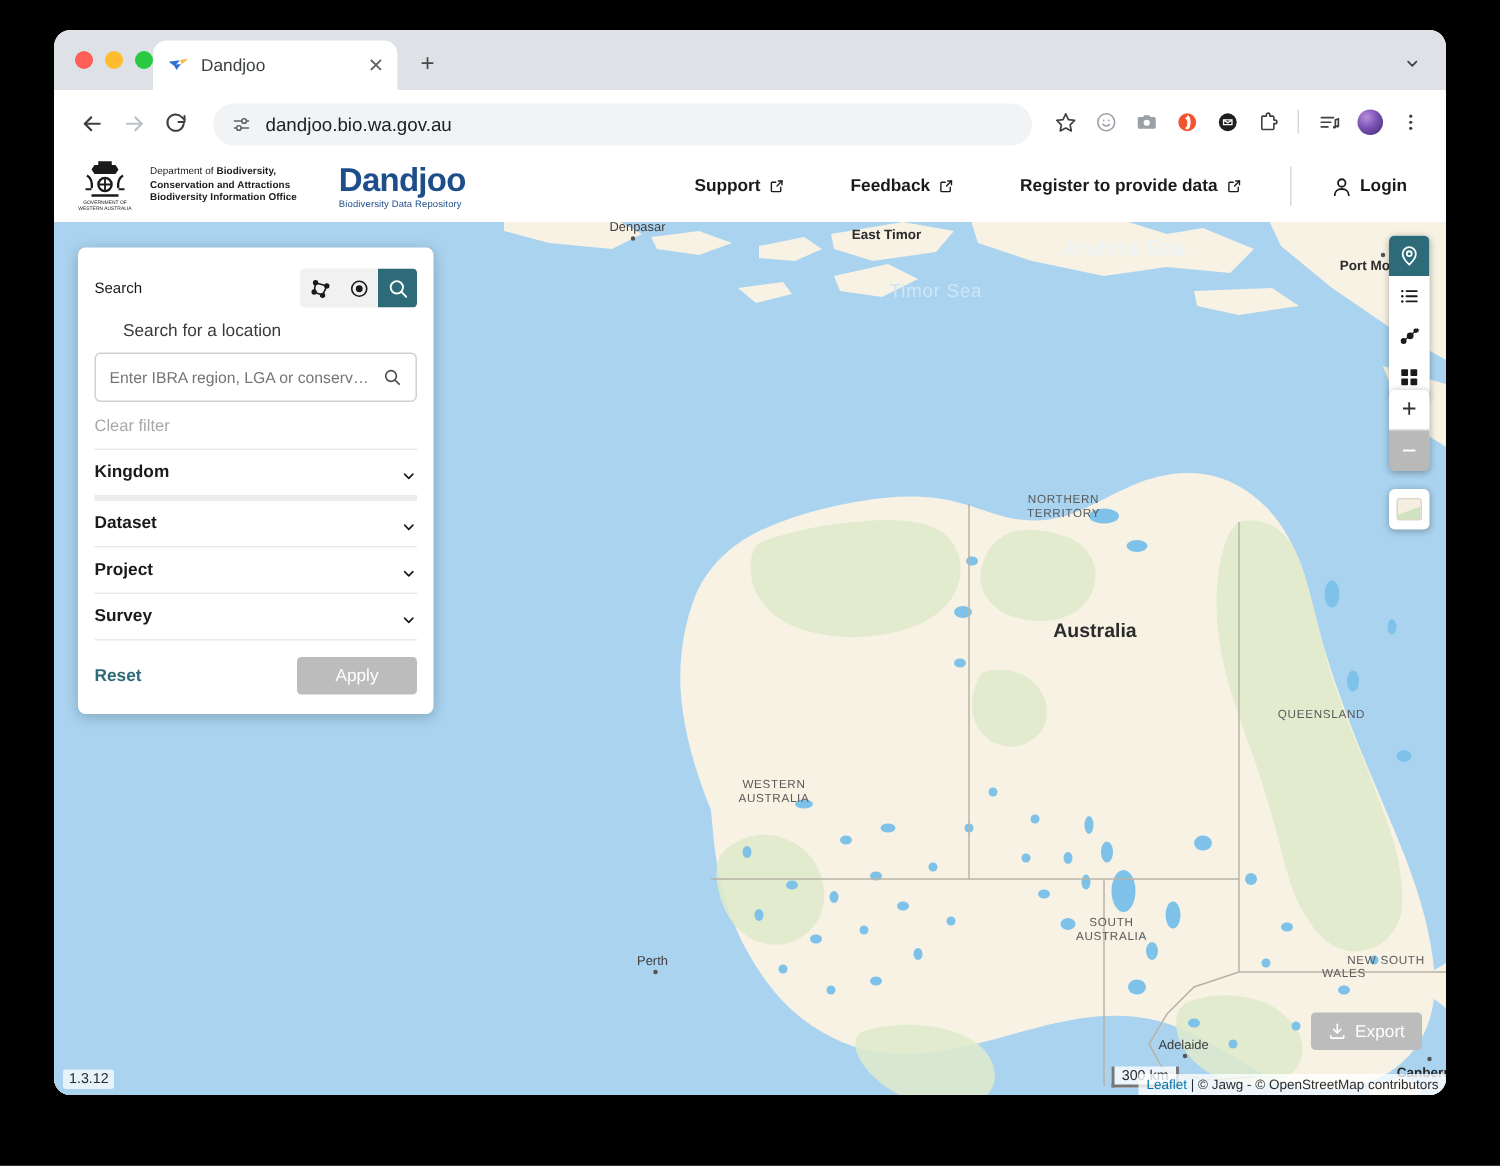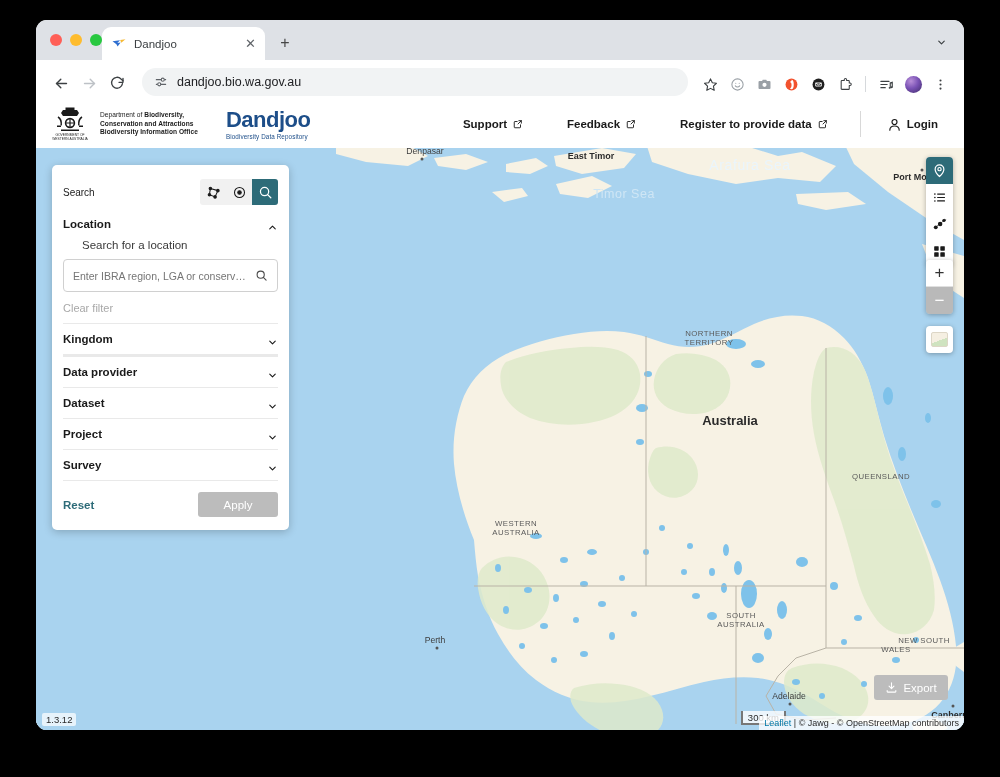--- a/index.html
+++ b/index.html
@@ -42,22 +42,22 @@
     align-items: center; justify-content: center; cursor: pointer;
   }
   #tabchev {
     position: absolute; right: 14px; bottom: 9px; width: 18px; height: 18px;
     display: flex; align-items: center; justify-content: center;
     color: #3c4043; font-size: 10px; cursor: pointer;
   }
 
   
   #toolbar {
-    height: 40px; background: #fff; display: flex; align-items: flex-end;
-    padding: 4px 12px; gap: 2px;
+    height: 40px; background: #fff; display: flex; align-items: flex-start;
+    padding: 9px 12px; gap: 2px;
   }
   .navbtn {
     width: 26px; height: 26px; display: flex; align-items: center;
     justify-content: center; color: #3c4043; cursor: pointer; flex: 0 0 26px;
   }
   .navbtn.dim { color: #bdc1c6; }
   #omnibox {
     flex: 1; height: 28px; background: #f1f3f4; border-radius: 14px;
     display: flex; align-items: center; padding: 0 12px; gap: 9px;
     margin: 0 8px 0 10px; cursor: text;
@@ -593,28 +593,20 @@
             <div class="mode active">
               <svg width="15" height="15" viewBox="0 0 24 24" fill="none" stroke="currentColor" stroke-width="2" stroke-linecap="round">
                   <circle cx="10.5" cy="10.5" r="6.6"></circle>
                   <line x1="15.4" y1="15.4" x2="20.5" y2="20.5"></line>
                 </svg>
             </div>
           </div>
         </div>
 
         <div id="panelbody">
-          <div class="sectionhdr first">
-            <span class="t">Location</span>
-            <span class="chev">
-              <svg width="11" height="11" viewBox="0 0 24 24" fill="none" stroke="currentColor" stroke-width="2.4" stroke-linecap="round" stroke-linejoin="round">
-                  <polyline points="6 15 12 9 18 15"></polyline>
-                </svg>
-            </span>
-          </div>
           <div id="loclabel">Search for a location</div>
           <div id="locinputwrap">
             <input id="locinput" type="text" placeholder="Enter IBRA region, LGA or conservatio..." style="">
             <svg width="13" height="13" viewBox="0 0 24 24" fill="none" stroke="#4a4a4a" stroke-width="2" stroke-linecap="round">
                 <circle cx="10.5" cy="10.5" r="6.6"></circle>
                 <line x1="15.4" y1="15.4" x2="20.5" y2="20.5"></line>
               </svg>
           </div>
           <div id="clearfilter">Clear filter</div>
           <div class="divider"></div>
@@ -624,26 +616,20 @@
             <span class="chev"><svg width="11" height="11" viewBox="0 0 24 24" fill="none" stroke="currentColor" stroke-width="2.4" stroke-linecap="round" stroke-linejoin="round">
                   <polyline points="6 9 12 15 18 9"></polyline>
                 </svg></span>
           </div>
           <div class="divider"></div>
 
           <div class="divider"></div>
 
           <div class="divider"></div>
 
-          <div class="sectionhdr">
-            <span class="t">Data provider</span>
-            <span class="chev"><svg width="11" height="11" viewBox="0 0 24 24" fill="none" stroke="currentColor" stroke-width="2.4" stroke-linecap="round" stroke-linejoin="round">
-                  <polyline points="6 9 12 15 18 9"></polyline>
-                </svg></span>
-          </div>
           <div class="divider"></div>
 
           <div class="sectionhdr">
             <span class="t">Dataset</span>
             <span class="chev"><svg width="11" height="11" viewBox="0 0 24 24" fill="none" stroke="currentColor" stroke-width="2.4" stroke-linecap="round" stroke-linejoin="round">
                   <polyline points="6 9 12 15 18 9"></polyline>
                 </svg></span>
           </div>
           <div class="divider"></div>
 

